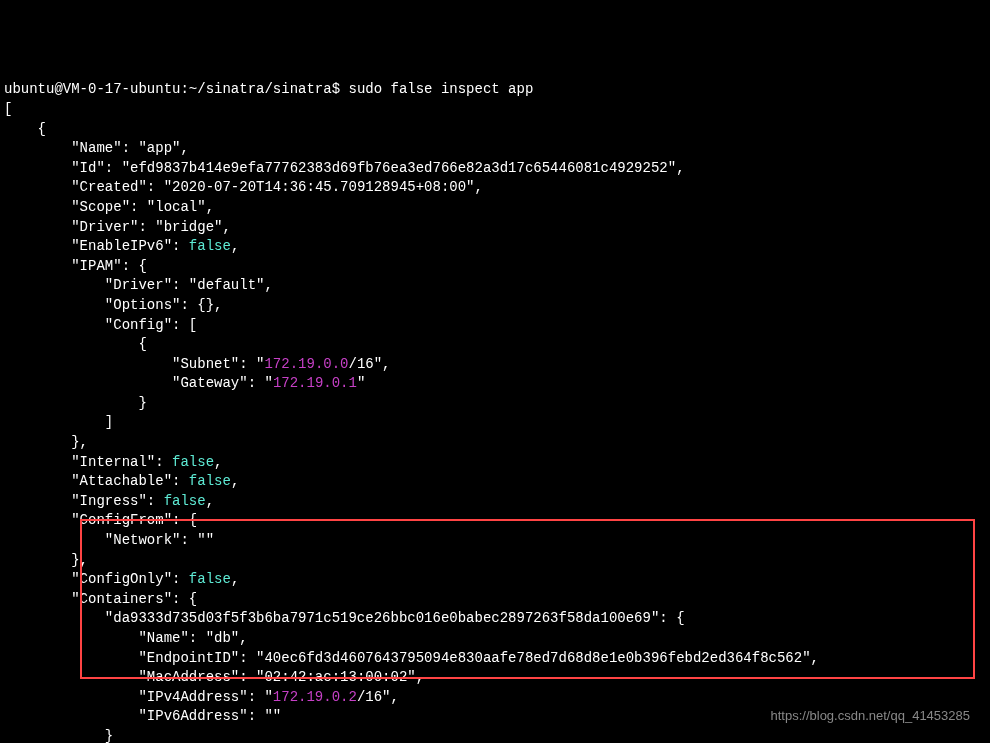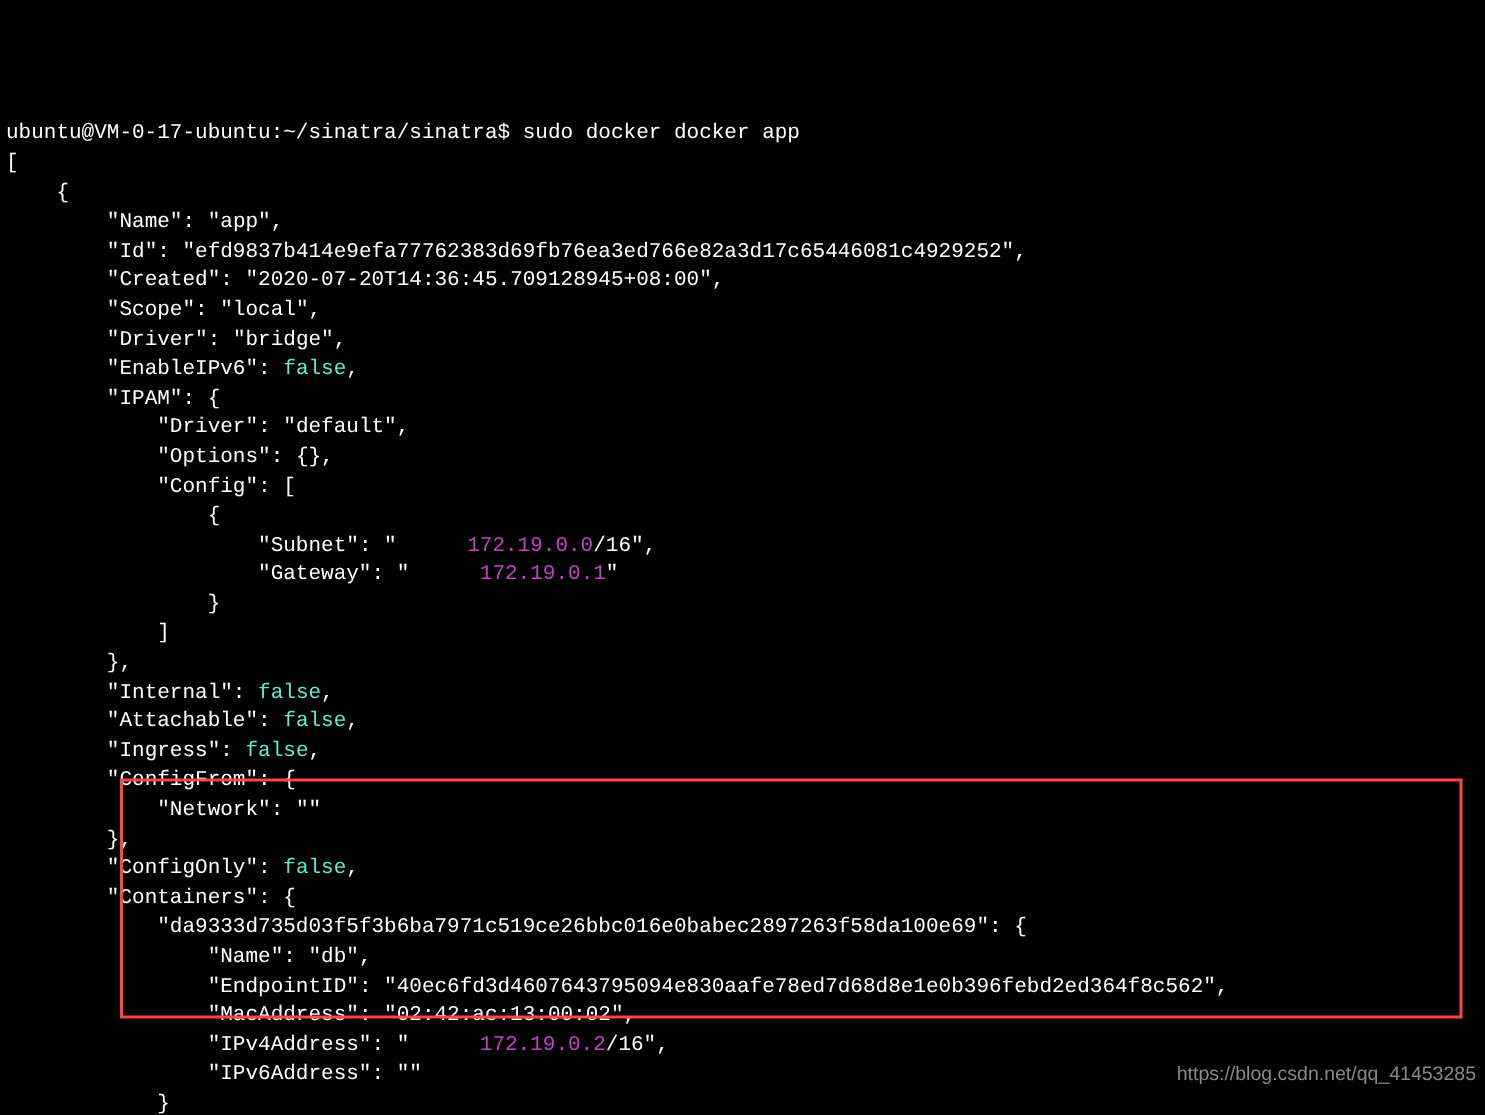--- a/index.html
+++ b/index.html
@@ -16,41 +16,41 @@
       width: 990px;
       height: 743px;
       overflow: hidden;
       position: relative;
       white-space: pre;
     }
     .terminal {
       padding: 2px 4px;
     }
     .false-val { color: #5eead4; }
-    .ip-val { color: #c640c6; margin-left: 47px; }
+    .ip-val { color: #c640c6; }
     .highlight-box {
       position: absolute;
       border: 2px solid #ff4444;
       pointer-events: none;
     }
     .watermark {
       position: absolute;
       bottom: 18px;
-      right: 6px;
+      right: 20px;
       color: #888;
       font-size: 13px;
       font-family: Arial, sans-serif;
     }
   </style>
 </head>
 <body>
 
 
 
-<div class="terminal"><span>ubuntu@VM-0-17-ubuntu</span>:<span>~/sinatra/sinatra</span><span>$</span> <span>sudo docker docker app</span>
+<div class="terminal"><span>ubuntu@VM-0-17-ubuntu</span>:<span>~/sinatra/sinatra</span><span>$</span> <span>sudo false inspect app</span>
 [
     {
         <span>"Name"</span>: <span>"app"</span>,
         <span>"Id"</span>: <span>"efd9837b414e9efa77762383d69fb76ea3ed766e82a3d17c65446081c4929252"</span>,
         <span>"Created"</span>: <span>"2020-07-20T14:36:45.709128945+08:00"</span>,
         <span>"Scope"</span>: <span>"local"</span>,
         <span>"Driver"</span>: <span>"bridge"</span>,
         <span>"EnableIPv6"</span>: <span class="false-val">false</span>,
         <span>"IPAM"</span>: {
             <span>"Driver"</span>: <span>"default"</span>,

